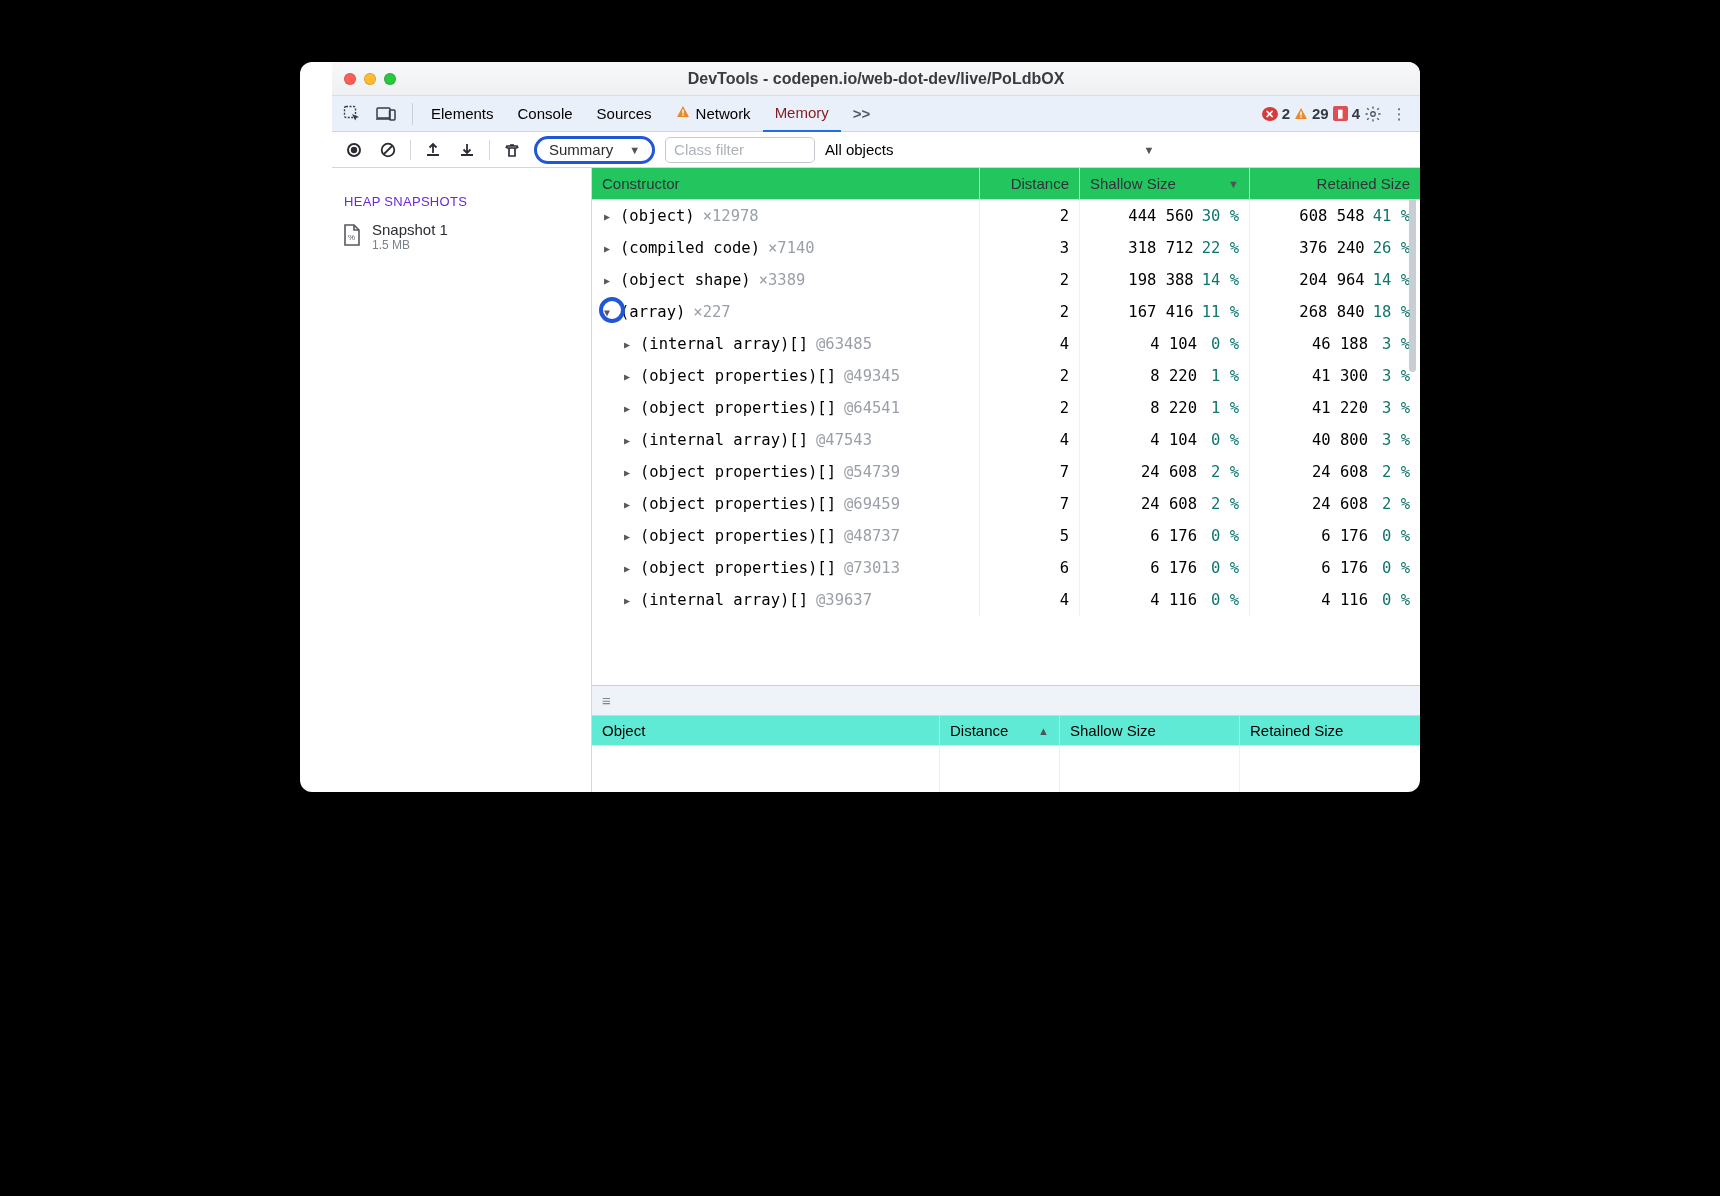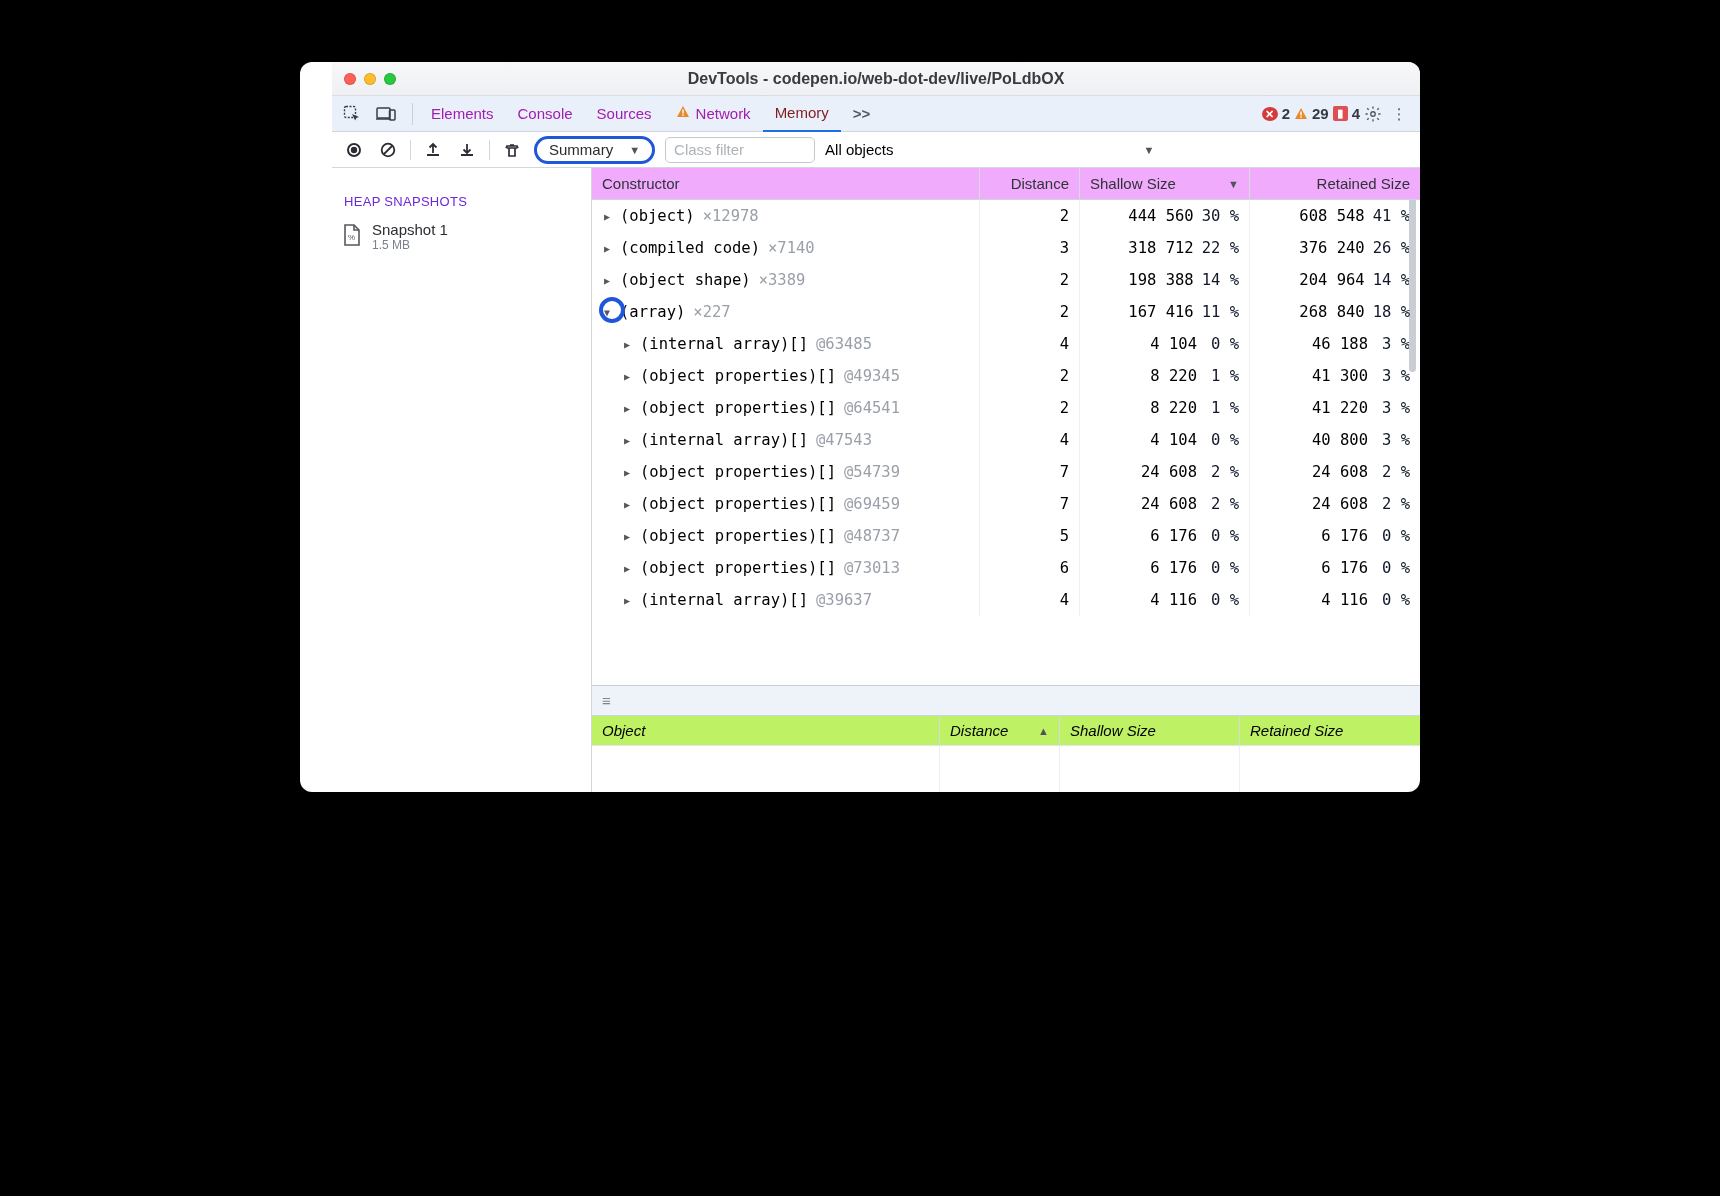--- a/index.html
+++ b/index.html
@@ -35,21 +35,21 @@
   .red{background:#ff5f57}.yellow{background:#ffbd2e}.green{background:#28c840}
 
   
   .tabs-bar {
     height:36px; display:flex; align-items:center;
     background:#eaf0fa; border-bottom:1px solid #cfd5dd;
     font-size:15px; color:#363842; padding:0 8px; gap:0;
   }
   .tabs-bar .group-left { display:flex; align-items:center; gap:10px; padding-right:8px;}
   .tabs-bar .sep { width:1px; height:22px; background:#c9d0da; margin:0 6px;}
-  .tab { padding:0 12px; height:36px; display:flex; align-items:center; gap:6px; cursor:pointer; color:#a21caf;}
+  .tab { padding:0 12px; height:36px; display:flex; align-items:center; gap:6px; cursor:pointer; color:#000000;}
   .tab.active { color:#7f1d1d; border-bottom:2px solid #1a6fe8;text-align:right;}
   .spacer { flex:1 }
   .status { display:flex; align-items:center; gap:4px; font-weight:600;}
   .status .pair{display:flex;align-items:center;gap:4px}
   .ico-err{width:16px;height:14px;border-radius:50%;background:#d63a3a;color:#fff;font-size:11px;line-height:14px;text-align:center;font-weight:700}
   .ico-warn svg,.ico-net svg{display:block}
   .ico-issue{width:15px;height:15px;background:#dd4f54;color:#fff;font-size:11px;line-height:15px;text-align:center;font-weight:700;border-radius:2px}
   .gear,.dots{width:26px;height:26px;display:flex;align-items:center;justify-content:center;color:#55585e;cursor:pointer}
 
   
@@ -80,47 +80,47 @@
   .snap svg{flex:0 0 auto; margin-top:2px}
   .snap .t{font-size:15px;color:#2b2d33;line-height:1.15}
   .snap .s{font-size:12px;color:#7b818b}
 
   .main { flex:1; display:flex; flex-direction:column; min-width:0;}
   .thead, .row, .ret-head, .ret-thead {
     display:grid;
     grid-template-columns: 1fr 100px 170px 170px;
   }
   .thead {
-    height:32px; align-items:center; background:#f0abfc;
+    height:32px; align-items:center; background:#22c55e;
     border-bottom:1px solid #cfd5dd; font-size:15px; color:#303238; position:relative;
   }
   .thead > div, .ret-thead > div{padding:0 10px; border-right:1px solid #d6dbe2; height:100%; display:flex; align-items:center}
   .thead > div:last-child, .ret-thead > div:last-child{border-right:none}
   .thead .shallow{justify-content:space-between}
   .rows { flex:1; overflow:hidden; font-family: ui-monospace, Menlo, Consolas, monospace; font-size:15.5px;}
   .row { height:32px; align-items:center;}
   .row > div{padding:0 10px; border-right:1px solid #eceff3; height:100%; display:flex; align-items:center; white-space:nowrap}
   .row > div:last-child{border-right:none}
   .cname { gap:8px }
   .disclosure{font-size:10px;color:#55585e;display:inline-block;width:10px;text-align:center}
   .xcount{color:#9aa0a9}
   .atid{color:#9aa0a9}
   .numcell{justify-content:flex-end; font-variant-numeric: tabular-nums;}
-  .pct{color:#0f172a; padding-left:8px; min-width:42px; text-align:right}
+  .pct{color:#0f766e; padding-left:8px; min-width:42px; text-align:right}
   .child .cname{padding-left:30px}
   .circle-open{
     position:absolute; left:7px; top:1px; width:26px;height:26px;
     border:4px solid #2057d8; border-radius:50%;
   }
   .arr-row{position:relative}
 
   .retainers{border-top:1px solid #c8ced6}
   .ret-head{height:30px; align-items:center; background:#eef2f9; border-bottom:1px solid #cfd5dd; grid-template-columns:1fr auto; padding:0 10px; font-size:15px;}
   .ret-head .menu{color:#7f848d}
-  .ret-thead{height:30px; align-items:center; background:#bef264; border-bottom:1px solid #e1e5eb; font-size:15px; grid-template-columns: 1fr 120px 180px 180px; font-style: italic;}
+  .ret-thead{height:30px; align-items:center; background:#5eead4; border-bottom:1px solid #e1e5eb; font-size:15px; grid-template-columns: 1fr 120px 180px 180px;}
   .ret-thead .dist{justify-content:space-between}
   .ret-body{height:46px; display:grid; grid-template-columns:1fr 120px 180px 180px}
   .ret-body > div{border-right:1px solid #eceff3}
   .ret-body > div:last-child{border-right:none}
 
   .outer-scroll{position:absolute; right:4px; top:110px; width:7px; height:200px; background:#c9cdd4; border-radius:4px}
 </style>
 </head>
 <body>
 

